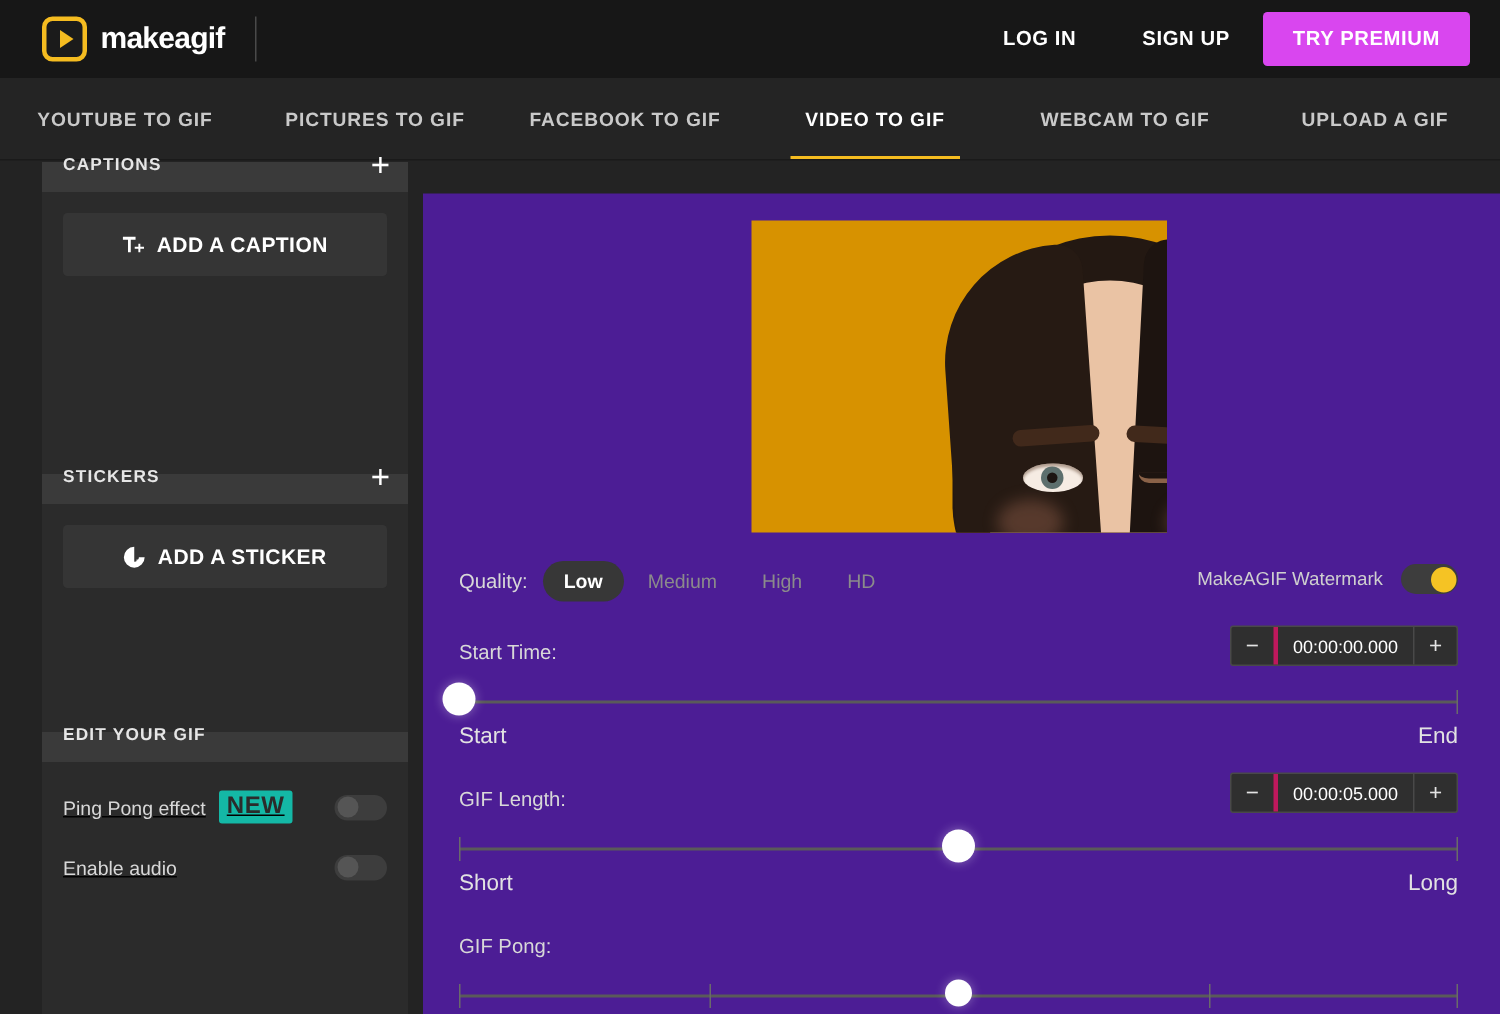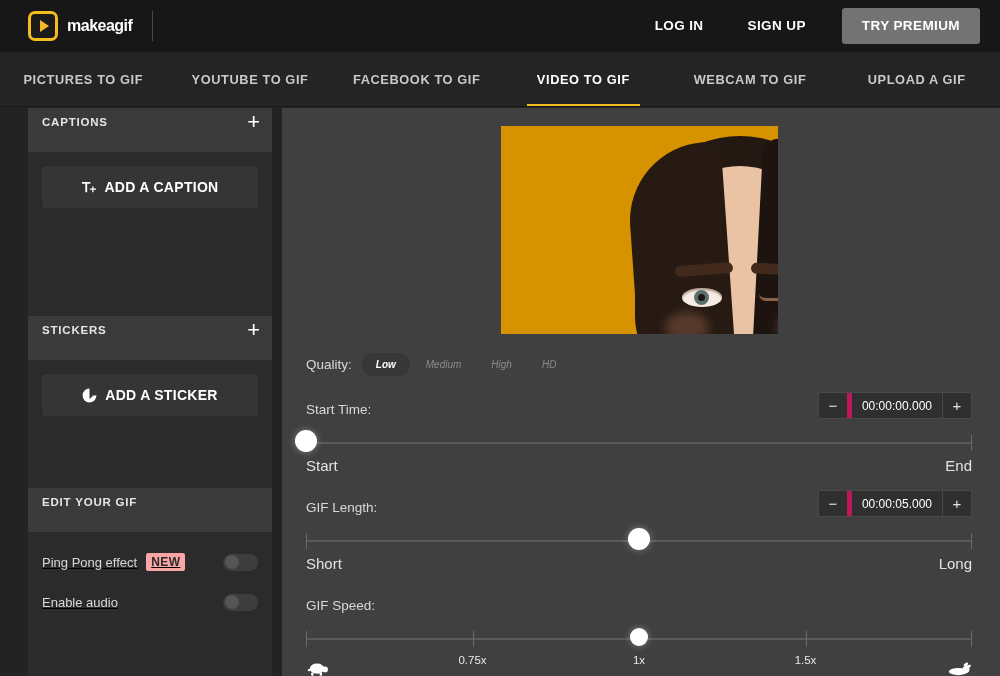--- a/index.html
+++ b/index.html
@@ -25,39 +25,39 @@
     position: relative;
   }
   .logo-mark::after {
     content: ""; width: 0; height: 0;
     border-left: 9px solid #f5bc20;
     border-top: 6px solid transparent;
     border-bottom: 6px solid transparent;
     margin-left: 3px;
   }
   .logo-text {
-    margin-left: 9px; font-size: 16px; font-weight: bold;
+    margin-left: 9px; font-size: 20px; font-weight: bold;
     color: #ffffff; letter-spacing: -0.5px;
   }
   .logo-divider {
     width: 1px; height: 30px; background: #4a4a4a; margin-left: 20px;
   }
   .topbar-right {
     position: absolute; right: 20px; top: 0; height: 52px;
     display: flex; align-items: center; gap: 0;
   }
   .top-link {
     color: #ffffff; font-size: 13.5px; font-weight: bold;
     letter-spacing: 0.4px; padding: 0 22px; line-height: 52px;
     cursor: pointer; white-space: nowrap;
   }
   .btn-premium {
-    background: #737373; color: #ffffff; font-size: 13.5px; font-weight: bold;
+    background: #d946ef; color: #ffffff; font-size: 13.5px; font-weight: bold;
     letter-spacing: 0.4px; padding: 0 20px; height: 36px; line-height: 36px;
-    border-radius: 3px; margin-left: 14px; cursor: pointer; white-space: nowrap;
+    border-radius: 3px; cursor: pointer; white-space: nowrap;
   }
 
   
   .navbar {
     height: 55px; background: #242424;
     border-bottom: 1px solid #1a1a1a;
     display: flex; align-items: stretch;
   }
   .nav-tab {
     flex: 1; display: flex; align-items: center; justify-content: center;
@@ -75,21 +75,21 @@
     position: absolute; top: 108px; left: 0; right: 0; bottom: 0;
     display: flex;
   }
 
   
   .sidebar {
     width: 244px; margin-left: 28px; background: #2b2b2b;
     display: flex; flex-direction: column;
   }
   .panel-head {
-    height: 44px; background: #3a3a3a;
+    height: 20px; background: #3a3a3a;
     display: flex; align-items: center; justify-content: space-between;
     padding: 0 0 16px 14px;
     color: #e6e6e6; font-size: 11.5px; font-weight: bold; letter-spacing: 0.8px;
   }
   .plus-btn {
     width: 36px; height: 36px; display: flex; align-items: center;
     justify-content: center; color: #ffffff; font-size: 22px;
     font-weight: 300; cursor: pointer; line-height: 1;
   }
   .panel-body { padding: 14px; }
@@ -104,38 +104,38 @@
   .captions-pane { height: 208px; }
   .stickers-pane { height: 172px; }
   .edit-pane { flex: 1; }
   .toggle-row {
     display: flex; align-items: center; padding: 0 14px;
     height: 40px; justify-content: space-between;
   }
   .toggle-left { display: flex; align-items: center; gap: 9px; text-decoration: underline; }
   .toggle-label { color: #d8d8d8; font-size: 13px; }
   .badge-new {
-    background: #fca5a5; color: #2b2b2b; font-size: 12px; font-weight: bold;
+    background: #14b8a6; color: #2b2b2b; font-size: 16px; font-weight: bold;
     padding: 2px 5px; border-radius: 2px; letter-spacing: 0.4px;
   }
   .switch {
     width: 35px; height: 17px; border-radius: 9px; background: #3d3d3d;
     position: relative; cursor: pointer; flex: none;
   }
   .switch .knob {
     position: absolute; top: 1.5px; left: 1.5px;
     width: 14px; height: 14px; border-radius: 50%; background: #555555;
   }
   .switch.on { background: #3d3d3d; }
   .switch.on .knob { left: auto; right: 1.5px; background: #f5c324; }
 
   
   .main {
-    flex: 1; margin-left: 10px; background: #404040;
-    padding: 0 28px 0 24px; position: relative; overflow: hidden;
+    flex: 1; margin-left: 10px; background: #4c1d95;
+    padding: 0 28px 0 24px; position: relative; overflow: hidden; margin-top: 21px;
   }
   .preview-wrap {
     display: flex; justify-content: center; padding-top: 18px;
   }
   .preview {
     width: 277px; height: 208px; position: relative; overflow: hidden;
     background: #d79200;
   }
   
   .face {
@@ -193,22 +193,22 @@
   }
   .cheek.l { left: 30px; } .cheek.r { right: 24px; }
 
   
   .row-quality {
     display: flex; align-items: center; margin-top: 19px; position: relative;
   }
   .lbl { color: #d8d8d8; font-size: 13.5px; }
   .pills { display: flex; gap: 2px; margin-left: 10px; }
   .pill {
-    padding: 6px 14px; border-radius: 15px; font-size: 10px;
-    color: #8b8b8b; cursor: pointer; background: transparent; font-style: italic;
+    padding: 6px 14px; border-radius: 15px; font-size: 13px;
+    color: #8b8b8b; cursor: pointer; background: transparent;
   }
   .pill.sel { background: #373737; color: #ffffff; font-weight: bold; }
   .watermark-box {
     position: absolute; right: 0; top: 2px;
     display: flex; align-items: center; gap: 12px;
   }
   .watermark-box .lbl2 { color: #cfcfcf; font-size: 12.5px; }
   .switch.big { width: 38px; height: 20px; border-radius: 10px; background: #3d3d3d; }
   .switch.big .knob { width: 17px; height: 17px; top: 1.5px; }
 
@@ -218,21 +218,21 @@
   .stepper {
     position: absolute; right: 0; top: -2px;
     display: flex; align-items: stretch; height: 27px;
     border: 1px solid #494949; border-radius: 2px; background: #2f2f2f;
   }
   .step-btn {
     width: 28px; display: flex; align-items: center; justify-content: center;
     color: #e4e4e4; font-size: 15px; cursor: pointer; user-select: none;
   }
   .step-val {
-    border-left: 5px solid #be185d; border-right: 1px solid #494949;
+    border-left: 3px solid #be185d; border-right: 1px solid #494949;
     display: flex; align-items: center; justify-content: center;
     color: #ffffff; font-size: 12px; padding: 0 10px; min-width: 88px;
     font-family: "Liberation Sans", sans-serif;
   }
   .track-wrap { position: relative; height: 26px; margin-top: 6px; }
   .track {
     position: absolute; left: 0; right: 0; top: 12px; height: 2px;
     background: #5a5a5a;
   }
   .tick {
@@ -268,22 +268,22 @@
   </div>
   <div class="logo-divider"></div>
   <div class="topbar-right">
     <div class="top-link">LOG IN</div>
     <div class="top-link">SIGN UP</div>
     <div class="btn-premium">TRY PREMIUM</div>
   </div>
 </div>
 
 <div class="navbar">
+  <div class="nav-tab">YOUTUBE TO GIF</div>
   <div class="nav-tab">PICTURES TO GIF</div>
-  <div class="nav-tab">YOUTUBE TO GIF</div>
   <div class="nav-tab">FACEBOOK TO GIF</div>
   <div class="nav-tab active">VIDEO TO GIF</div>
   <div class="nav-tab">WEBCAM TO GIF</div>
   <div class="nav-tab">UPLOAD A GIF</div>
 </div>
 
 <div class="workspace">
 
   <div class="sidebar">
 
@@ -373,20 +373,26 @@
     </div>
 
     <div class="row-quality">
       <span class="lbl">Quality:</span>
       <div class="pills">
         <span class="pill sel">Low</span>
         <span class="pill">Medium</span>
         <span class="pill">High</span>
         <span class="pill">HD</span>
       </div>
+      <div class="watermark-box">
+        <span class="lbl2">MakeAGIF Watermark</span>
+        <div class="switch big on">
+            <span class="knob"></span>
+          </div>
+      </div>
     </div>
 
     <div class="slider-block">
       <div class="slider-head">
         <span class="lbl">Start Time:</span>
         <div class="stepper">
           <div class="step-btn">−</div>
           <div class="step-val">00:00:00.000</div>
           <div class="step-btn">+</div>
         </div>
@@ -418,21 +424,21 @@
         <div class="knob-s" id="knob-length" style="left: 50%;"></div>
       </div>
       <div class="range-labels">
         <span>Short</span>
         <span>Long</span>
       </div>
     </div>
 
     <div class="slider-block">
       <div class="slider-head">
-        <span class="lbl">GIF Speed:</span>
+        <span class="lbl">GIF Pong:</span>
       </div>
       <div class="track-wrap">
         <div class="track"></div>
         <div class="tick" style="left:0"></div>
         <div class="tick" style="left:25%"></div>
         <div class="tick" style="left:75%"></div>
         <div class="tick" style="right:0"></div>
         <div class="knob-s small" id="knob-speed" style="left: 50%;"></div>
       </div>
       <div class="speed-labels">

